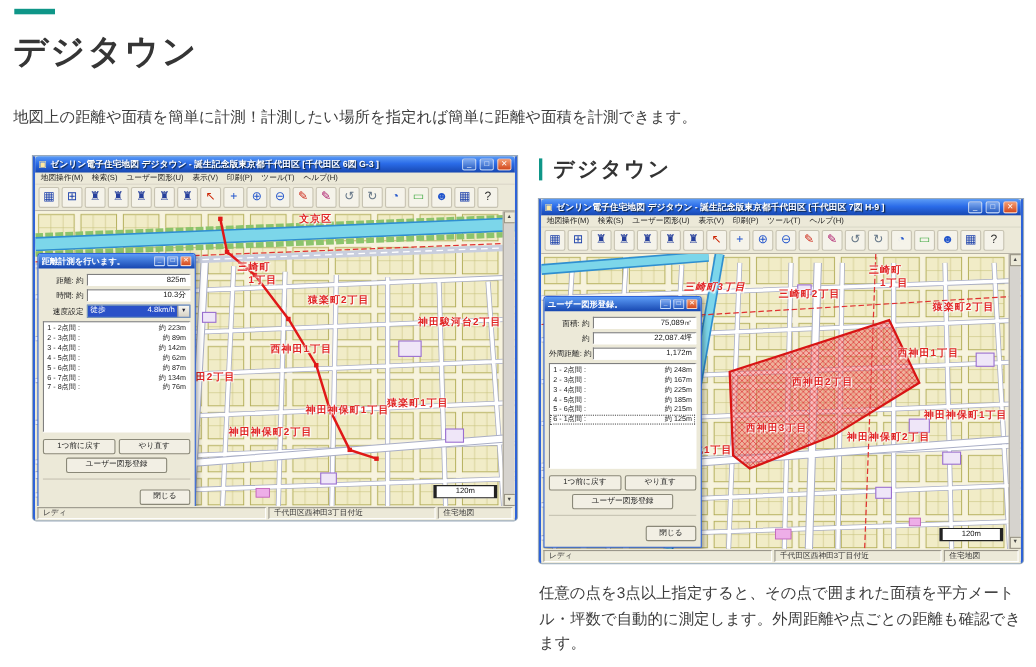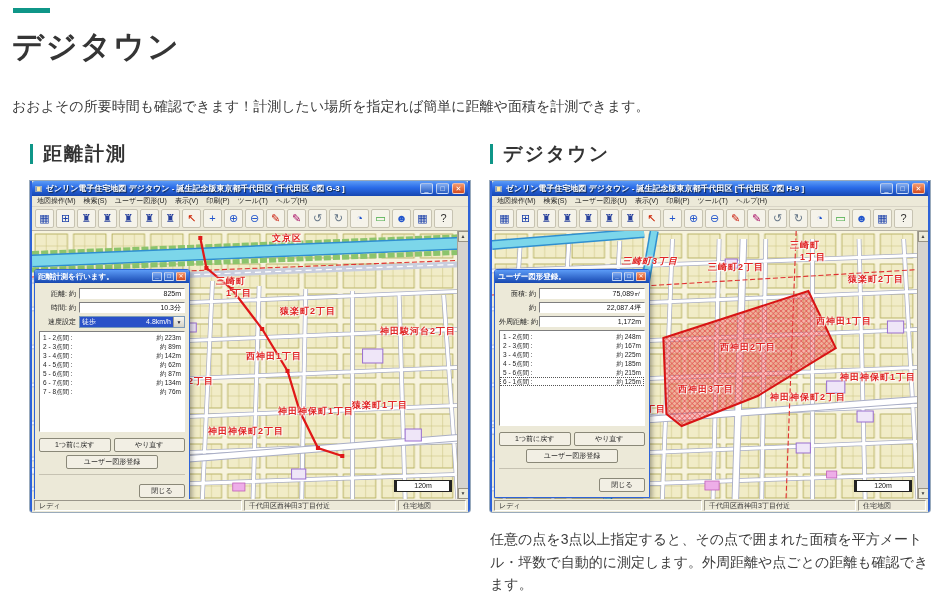--- a/index.html
+++ b/index.html
@@ -47,21 +47,21 @@
             line-height:9px; text-align:center; color:#444; }
   .scalebar { position:absolute; right:16px; bottom:7px; width:58px; height:12px; background:#fff;
               border:1px solid #222; border-left:3px solid #222; border-right:3px solid #222;
               font-size:7px; color:#111; text-align:center; line-height:10px; z-index:3; }
   .statusbar { height:13px; background:#ece9d8; display:flex; gap:2px; padding:1px 2px; }
   .sb-seg { border:1px solid; border-color:#9a968a #fff #fff #9a968a; padding:0 4px; line-height:9px;
             font-size:7px; color:#333; white-space:nowrap; overflow:hidden; }
   .sb-left { flex:1; } .sb-mid { width:152px; } .sb-right { width:68px; }
 
   
-  .dlg { position:absolute; left:2px; top:38px; width:156px; background:#ece9d8;
+  .dlg { position:absolute; left:2px; top:38px; width:144px; background:#ece9d8;
          border:1px solid #2e63d8; border-radius:3px 3px 0 0; box-shadow:2px 2px 5px rgba(0,0,0,.35); z-index:6; }
   .dlg-title { height:13px; background:linear-gradient(180deg,#5b9bf6,#1747b0); border-radius:2px 2px 0 0;
                color:#fff; font-size:7.5px; font-weight:bold; display:flex; align-items:center; padding:0 3px; gap:2px; }
   .dlg-title .t { flex:1; white-space:nowrap; overflow:hidden; }
   .dlg-wbtn { width:10px; height:9px; border-radius:1px; font-size:6px; line-height:7px; text-align:center;
               color:#fff; background:linear-gradient(#7fabf2,#2a5ec2); border:1px solid rgba(255,255,255,.6); }
   .dlg-wbtn.close { background:linear-gradient(#f49a6e,#d2491e); }
   .dlg-body { padding:5px 4px 5px; }
   .f-row { display:flex; align-items:center; margin-bottom:3px; }
   .f-l { width:40px; font-size:7px; text-align:right; padding-right:3px; color:#222; white-space:nowrap; }
@@ -82,29 +82,25 @@
   .btn-wide { grid-column:1 / 3; width:92px; margin:0 auto; }
   .close-row { border-top:1px solid #c6c2b2; margin-top:5px; padding-top:4px; text-align:right; }
   .close-row .xp-btn { display:inline-block; width:46px; }
 </style>
 </head>
 <body>
 
 <div class="page">
   <div class="accent"></div>
   <h1 class="page-title">デジタウン</h1>
-  <p class="intro">おおよその所要時間も確認できます！計測したい場所を指定れば簡単に距離や面積を計測できます。</p>
+  <p class="intro">地図上の距離や面積を簡単に計測！計測したい場所を指定れば簡単に距離や面積を計測できます。</p>
 
   <div class="columns">
 
     <section class="col">
-      <div class="sec-head">
-        <span class="sec-bar"></span>
-        <span class="sec-title">距離計測</span>
-      </div>
 
       <div class="win">
         <div class="titlebar">
           <span class="win-icon">▣</span>
           <span class="win-title">ゼンリン電子住宅地図 デジタウン - 誕生記念版東京都千代田区 [千代田区 6図 G-3 ]</span>
           <span class="win-btn">_</span>
           <span class="win-btn">□</span>
           <span class="win-btn close">✕</span>
         </div>
         <div class="menubar">

